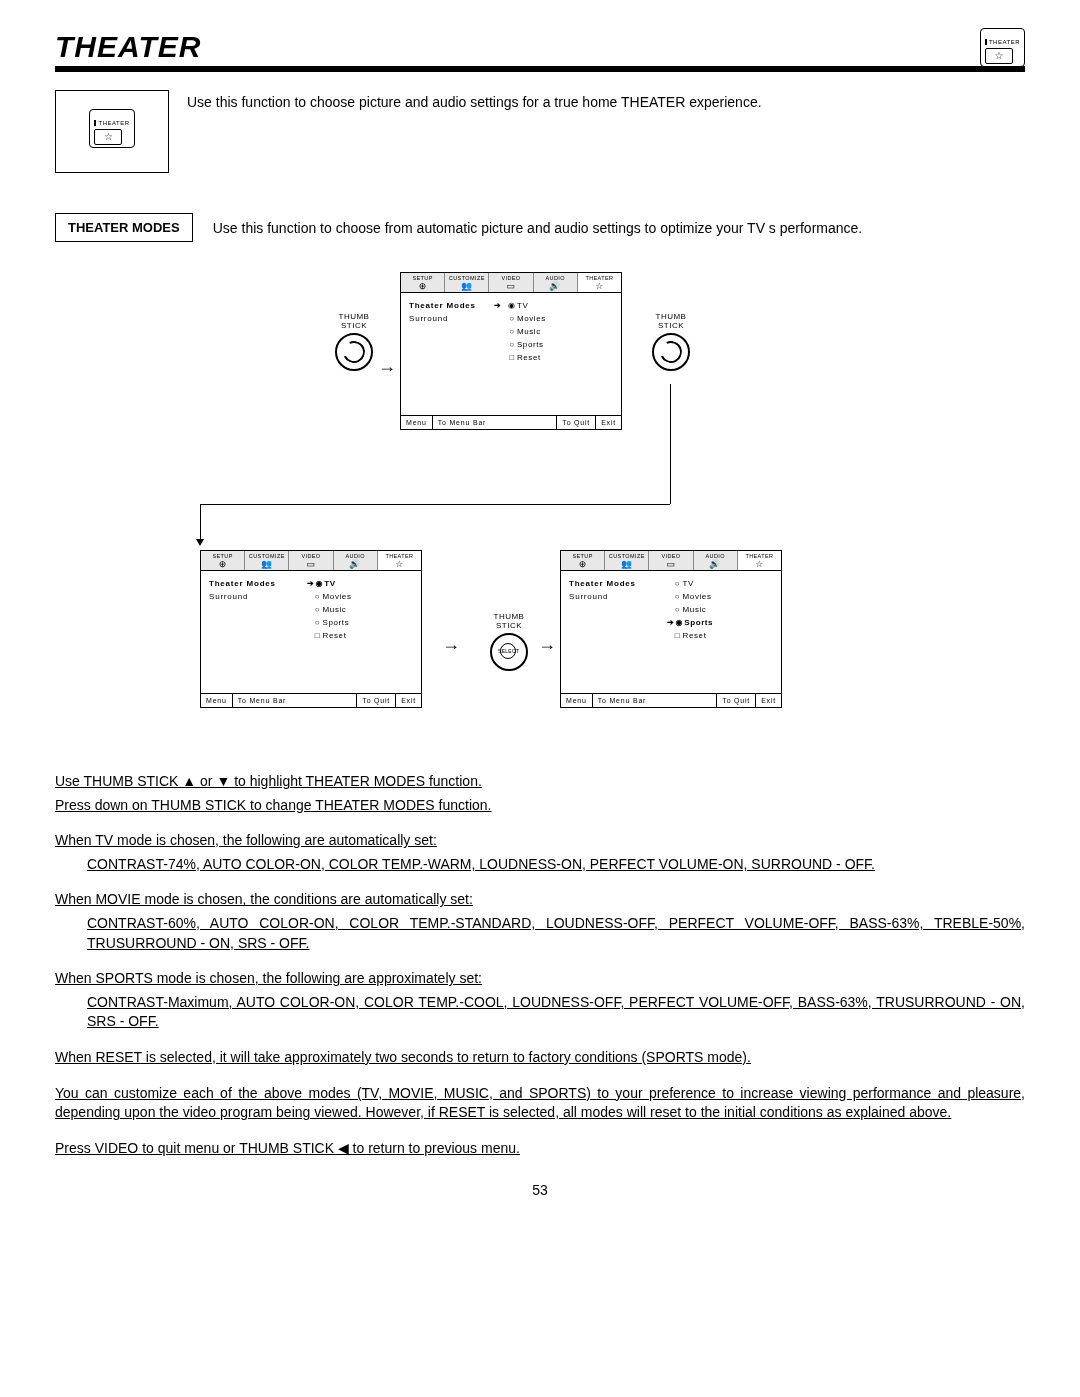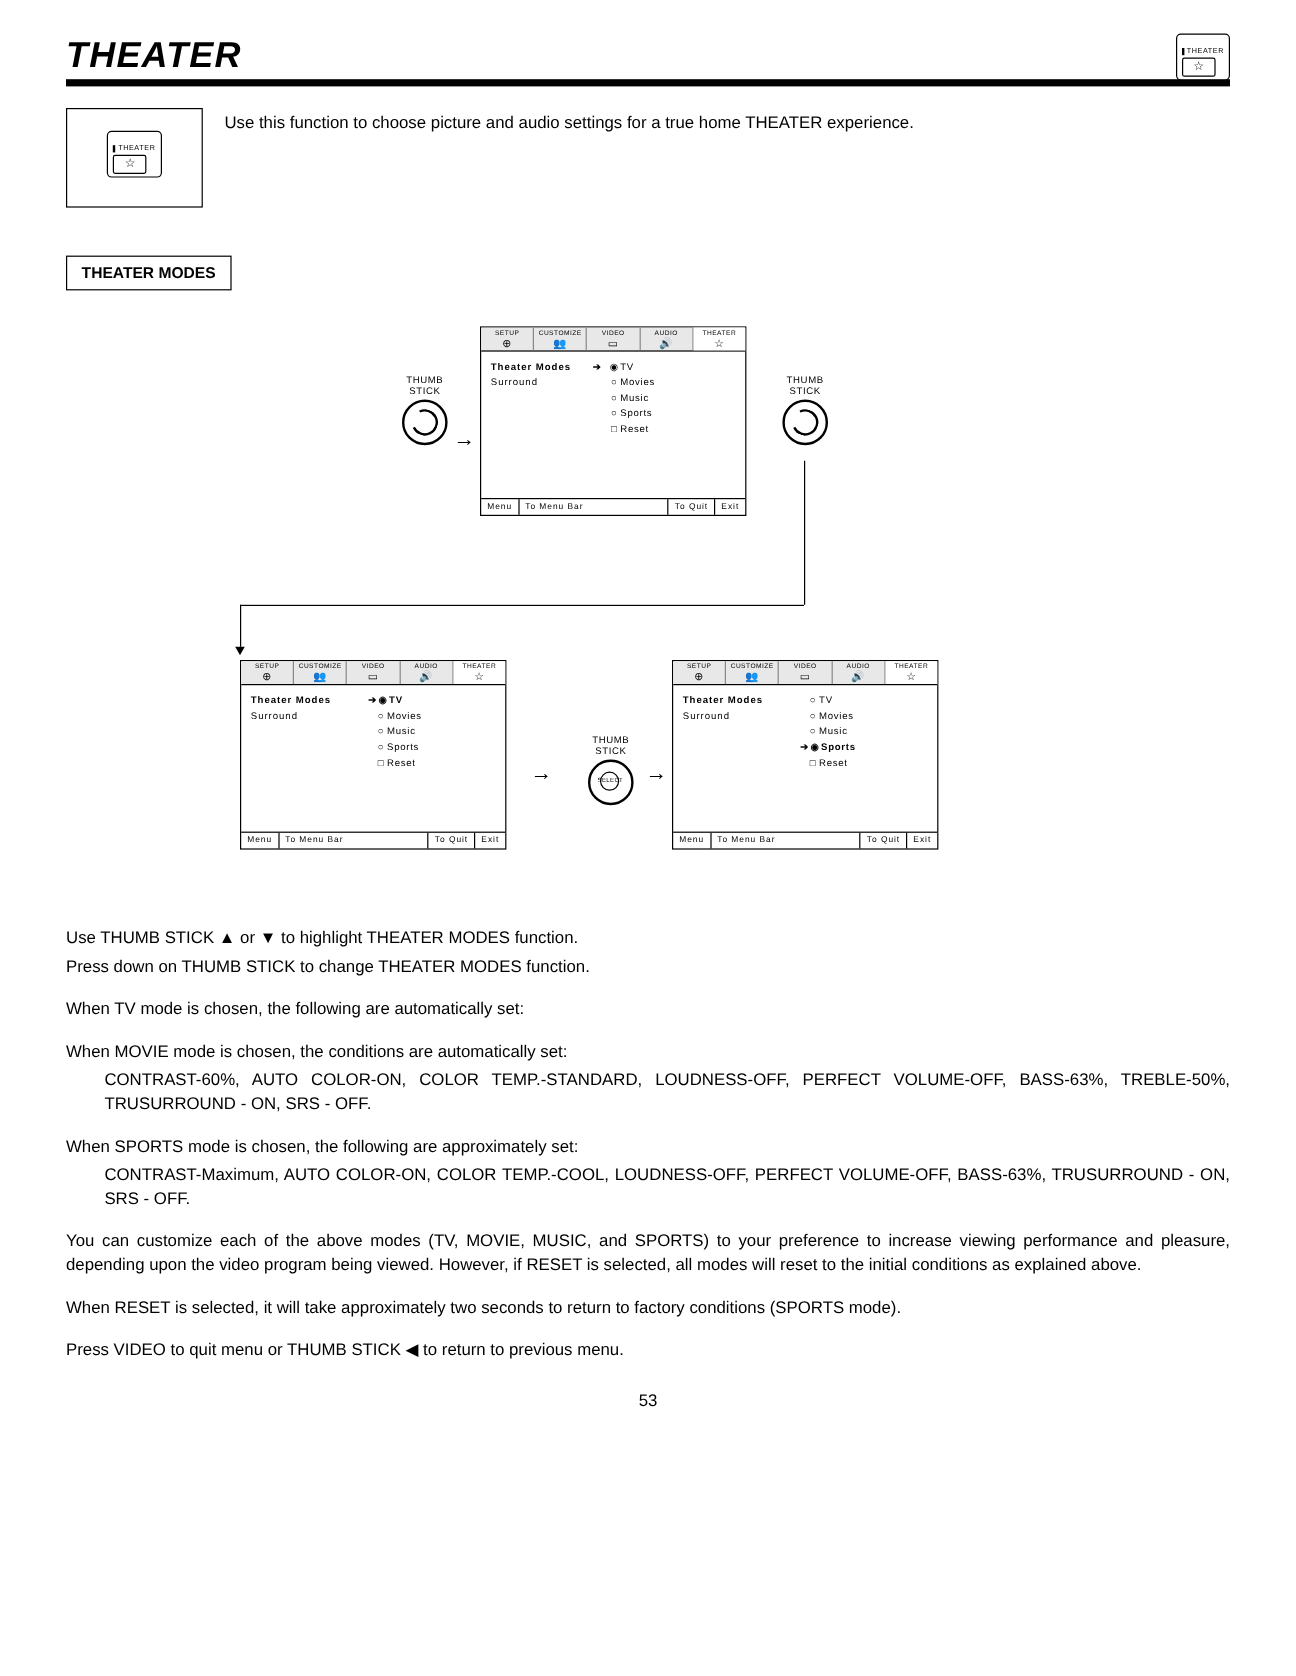--- a/index.html
+++ b/index.html
@@ -188,21 +188,21 @@
     position: absolute;
     border-top: 1.2px solid #000;
   }
   .arrowhead-down {
     position: absolute;
     width: 0; height: 0;
     border-left: 4px solid transparent;
     border-right: 4px solid transparent;
     border-top: 7px solid #000;
   }
-  .txt p { margin: 0 0 4px 0; line-height: 1.4; }
+  .txt p { margin: 0 0 4px 0; line-height: 1.4; text-decoration: underline; }
   .txt .blk { margin-bottom: 16px; }
   .txt .indent { padding-left: 32px; text-align: justify; }
   .pgnum { text-align: center; margin-top: 24px; font-size: 14px; }
   .bold { font-weight: 700; }
 </style>
 </head>
 <body>
 
 <div class="topright-icon">
   <div class="theater-icon-box">
@@ -219,20 +219,21 @@
     <div class="theater-icon-box">
       <span class="lbl">THEATER</span>
       <span class="glyph">☆</span>
     </div>
   </div>
   <div style="padding-top:4px;">Use this function to choose picture and audio settings for a true home THEATER experience.</div>
 </div>
 
 <div class="section-row">
   <div class="section-box">THEATER MODES</div>
+  <div>Use this function to choose from automatic picture and audio settings to optimize your TV s performance.</div>
 </div>
 
 <div class="screens-area">
 
   <div class="thumbstick" style="top:40px; left:275px;">
     <div class="lbl">THUMB<br>STICK</div>
     <div class="knob"></div>
   </div>
   <div class="arrow-r" style="top:84px; left:318px;">→</div>
 
@@ -344,33 +345,34 @@
 
 </div>
 
 <div class="txt">
   <div class="blk">
     <p>Use THUMB STICK ▲ or ▼ to highlight THEATER  MODES function.</p>
     <p>Press down on THUMB STICK to change THEATER MODES function.</p>
   </div>
   <div class="blk">
     <p>When TV mode is chosen, the following are automatically set:</p>
+    <p class="indent">CONTRAST-74%, AUTO COLOR-ON, COLOR TEMP.-WARM, LOUDNESS-ON, PERFECT VOLUME-ON, SURROUND - OFF.</p>
   </div>
   <div class="blk">
     <p>When MOVIE mode is chosen, the conditions are automatically set:</p>
     <p class="indent">CONTRAST-60%, AUTO COLOR-ON, COLOR TEMP.-STANDARD, LOUDNESS-OFF, PERFECT VOLUME-OFF, BASS-63%, TREBLE-50%, TRUSURROUND - ON, SRS - OFF.</p>
   </div>
   <div class="blk">
     <p>When SPORTS mode is chosen, the following are approximately set:</p>
     <p class="indent">CONTRAST-Maximum, AUTO COLOR-ON, COLOR TEMP.-COOL, LOUDNESS-OFF, PERFECT VOLUME-OFF, BASS-63%, TRUSURROUND - ON, SRS - OFF.</p>
   </div>
   <div class="blk">
+    <p>When RESET is selected, it will take approximately two seconds to return to factory conditions (SPORTS mode).</p>
+  </div>
+  <div class="blk">
     <p style="text-align:justify;">You can customize each of the above modes (TV, MOVIE, MUSIC, and SPORTS) to your preference to increase viewing performance and pleasure, depending upon the video program being viewed. However, if RESET is selected, all modes will reset to the initial conditions as explained above.</p>
   </div>
   <div class="blk">
-    <p>When RESET is selected, it will take approximately two seconds to return to factory conditions (SPORTS mode).</p>
-  </div>
-  <div class="blk">
     <p>Press VIDEO to quit menu or THUMB STICK ◀ to return to previous menu.</p>
   </div>
 </div>
 
 <div class="pgnum">53</div>
 
 </body></html>

